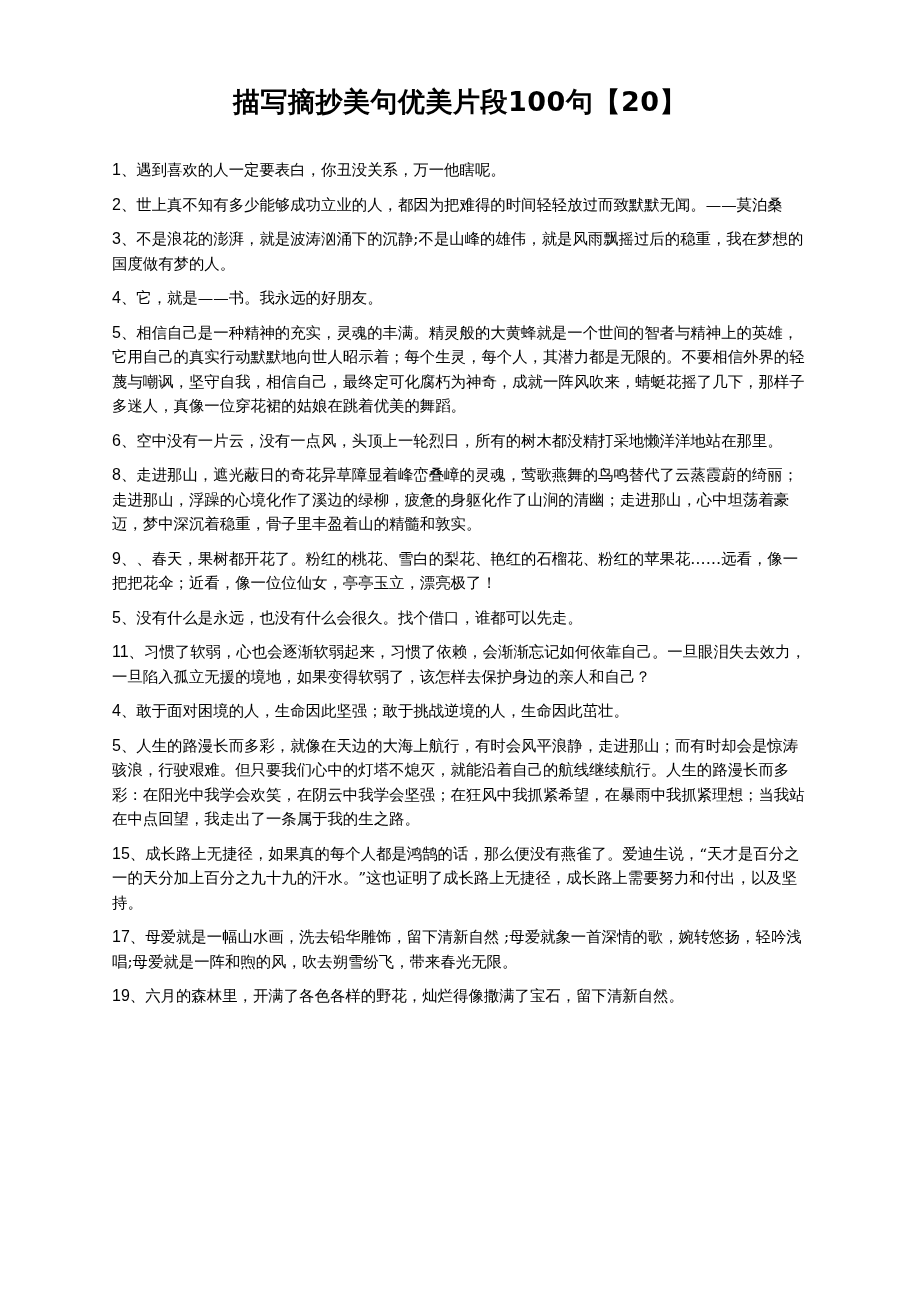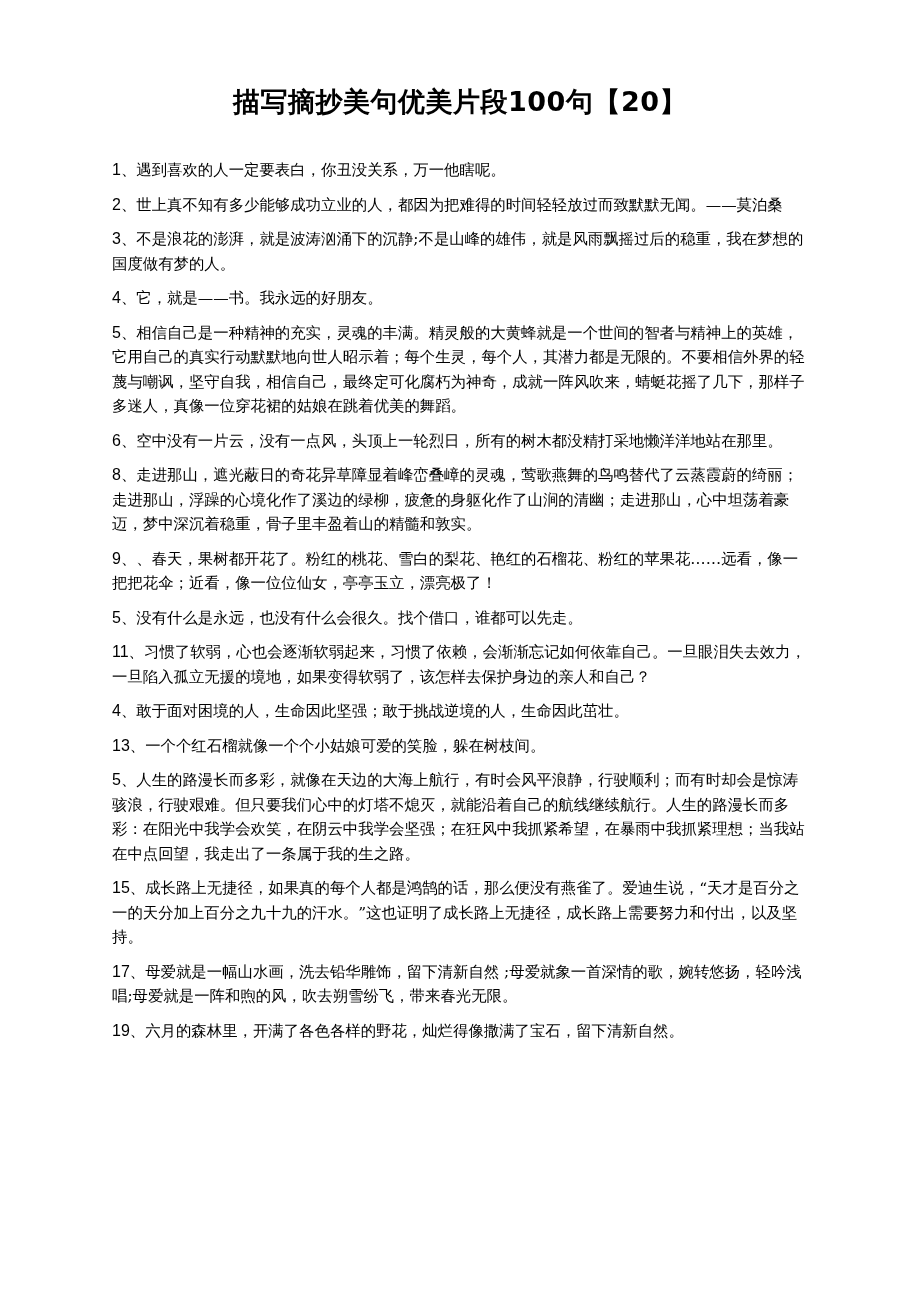--- a/index.html
+++ b/index.html
@@ -68,19 +68,18 @@
     <p class="para"><span class="num">2</span><span>、</span><span>世上真不知有多少能够成功立业的人，都因为把难得的时间轻轻放过而致默默无闻。——莫泊桑</span></p>
     <p class="para"><span class="num">3</span><span>、</span><span>不是浪花的澎湃，就是波涛汹涌下的沉静;不是山峰的雄伟，就是风雨飘摇过后的稳重，我在梦想的国度做有梦的人。</span></p>
     <p class="para"><span class="num">4</span><span>、</span><span>它，就是——书。我永远的好朋友。</span></p>
     <p class="para"><span class="num">5</span><span>、</span><span>相信自己是一种精神的充实，灵魂的丰满。精灵般的大黄蜂就是一个世间的智者与精神上的英雄，它用自己的真实行动默默地向世人昭示着；每个生灵，每个人，其潜力都是无限的。不要相信外界的轻蔑与嘲讽，坚守自我，相信自己，最终定可化腐朽为神奇，成就一阵风吹来，蜻蜓花摇了几下，那样子多迷人，真像一位穿花裙的姑娘在跳着优美的舞蹈。</span></p>
     <p class="para"><span class="num">6</span><span>、</span><span>空中没有一片云，没有一点风，头顶上一轮烈日，所有的树木都没精打采地懒洋洋地站在那里。</span></p>
     <p class="para"><span class="num">8</span><span>、</span><span>走进那山，遮光蔽日的奇花异草障显着峰峦叠嶂的灵魂，莺歌燕舞的鸟鸣替代了云蒸霞蔚的绮丽；走进那山，浮躁的心境化作了溪边的绿柳，疲惫的身躯化作了山涧的清幽；走进那山，心中坦荡着豪迈，梦中深沉着稳重，骨子里丰盈着山的精髓和敦实。</span></p>
     <p class="para"><span class="num">9</span><span>、</span><span>、春天，果树都开花了。粉红的桃花、雪白的梨花、艳红的石榴花、粉红的苹果花……远看，像一把把花伞；近看，像一位位仙女，亭亭玉立，漂亮极了！</span></p>
     <p class="para"><span class="num">5</span><span>、</span><span>没有什么是永远，也没有什么会很久。找个借口，谁都可以先走。</span></p>
     <p class="para"><span class="num">11</span><span>、</span><span>习惯了软弱，心也会逐渐软弱起来，习惯了依赖，会渐渐忘记如何依靠自己。一旦眼泪失去效力，一旦陷入孤立无援的境地，如果变得软弱了，该怎样去保护身边的亲人和自己？</span></p>
     <p class="para"><span class="num">4</span><span>、</span><span>敢于面对困境的人，生命因此坚强；敢于挑战逆境的人，生命因此茁壮。</span></p>
-    <p class="para"><span class="num">13</span><span>、</span><span>一个个红石榴就像一个个小姑娘可爱的笑脸，躲在树枝间。</span></p>
-    <p class="para"><span class="num">5</span><span>、</span><span>人生的路漫长而多彩，就像在天边的大海上航行，有时会风平浪静，行驶顺利；而有时却会是惊涛骇浪，行驶艰难。但只要我们心中的灯塔不熄灭，就能沿着自己的航线继续航行。人生的路漫长而多彩：在阳光中我学会欢笑，在阴云中我学会坚强；在狂风中我抓紧希望，在暴雨中我抓紧理想；当我站在中点回望，我走出了一条属于我的生之路。</span></p>
+    <p class="para"><span class="num">5</span><span>、</span><span>人生的路漫长而多彩，就像在天边的大海上航行，有时会风平浪静，走进那山；而有时却会是惊涛骇浪，行驶艰难。但只要我们心中的灯塔不熄灭，就能沿着自己的航线继续航行。人生的路漫长而多彩：在阳光中我学会欢笑，在阴云中我学会坚强；在狂风中我抓紧希望，在暴雨中我抓紧理想；当我站在中点回望，我走出了一条属于我的生之路。</span></p>
     <p class="para"><span class="num">15</span><span>、</span><span>成长路上无捷径，如果真的每个人都是鸿鹄的话，那么便没有燕雀了。爱迪生说，“天才是百分之一的天分加上百分之九十九的汗水。”这也证明了成长路上无捷径，成长路上需要努力和付出，以及坚持。</span></p>
     <p class="para"><span class="num">17</span><span>、</span><span>母爱就是一幅山水画，洗去铅华雕饰，留下清新自然 ;母爱就象一首深情的歌，婉转悠扬，轻吟浅唱;母爱就是一阵和煦的风，吹去朔雪纷飞，带来春光无限。</span></p>
     <p class="para"><span class="num">19</span><span>、</span><span>六月的森林里，开满了各色各样的野花，灿烂得像撒满了宝石，留下清新自然。</span></p>
   </div>
 </div>
 
 </body></html>

